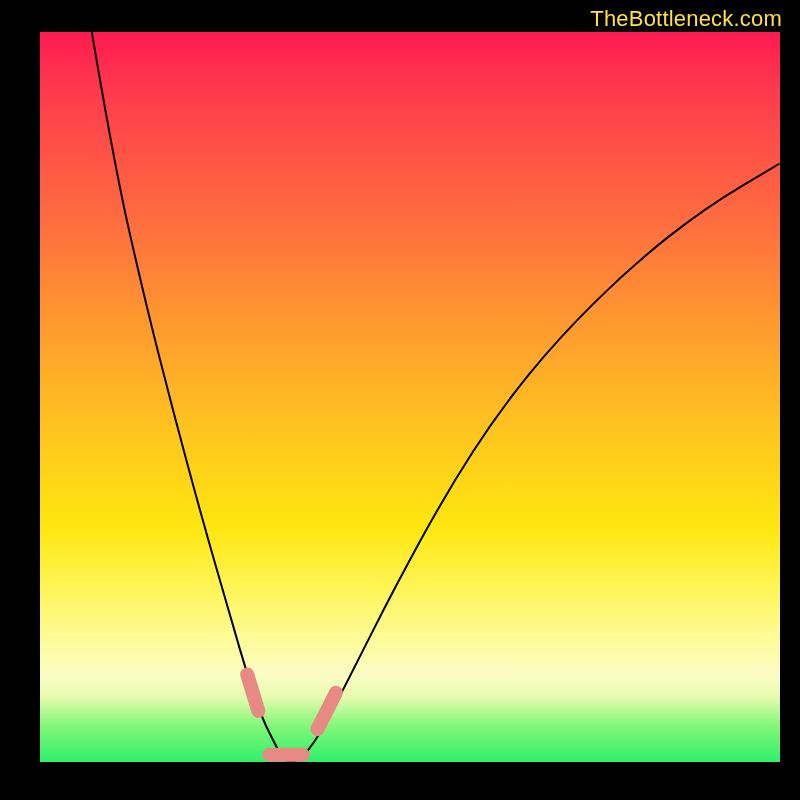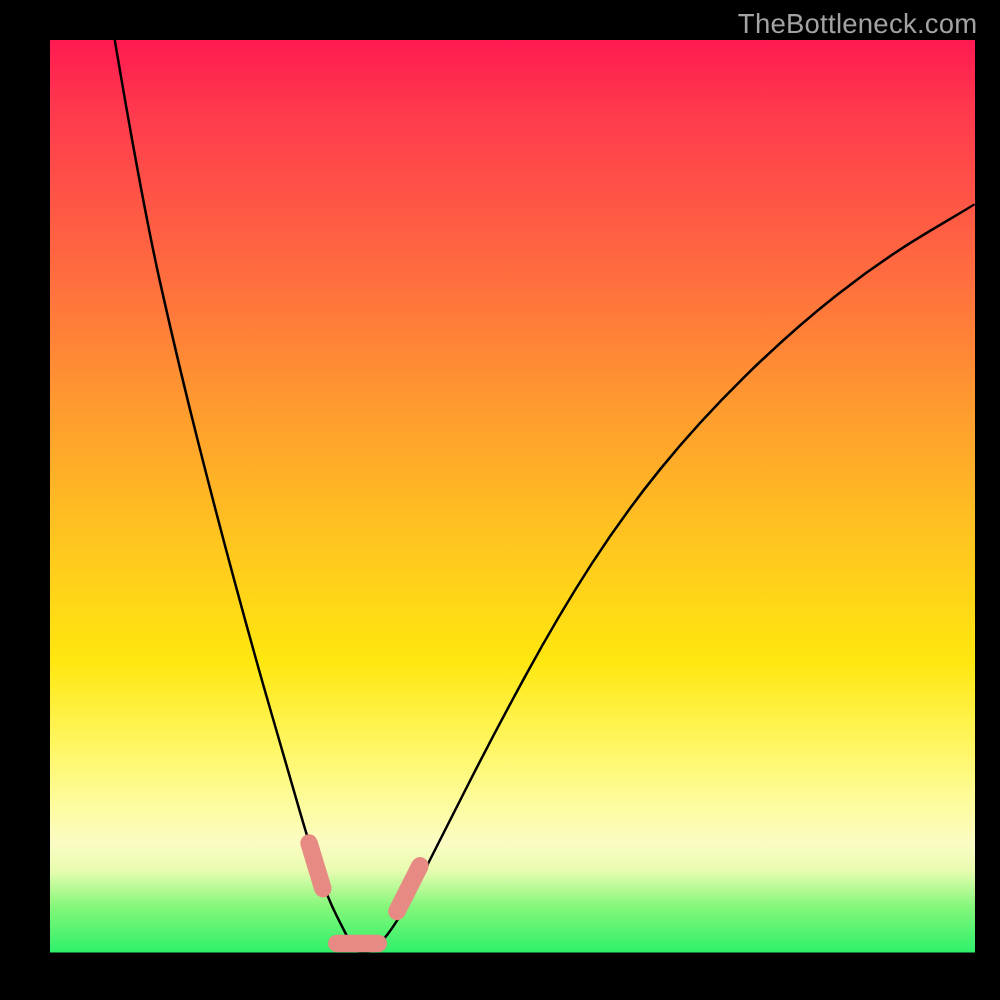--- a/index.html
+++ b/index.html
@@ -37,21 +37,21 @@
       #fbfcc4 88%,
       #e8fcb0 91%,
       #84f77a 95%,
       #2ef06a 100%
     );
   }
   .watermark {
     position: absolute;
     top: 6px;
     right: 18px;
-    color: #a3a3a3;
+    color: #fde047;
     font-size: 22px;
     letter-spacing: 0.2px;
     font-weight: 500;
   }
   svg.curve {
     position: absolute;
     left: 0;
     top: 0;
     width: 740px;
     height: 730px;

